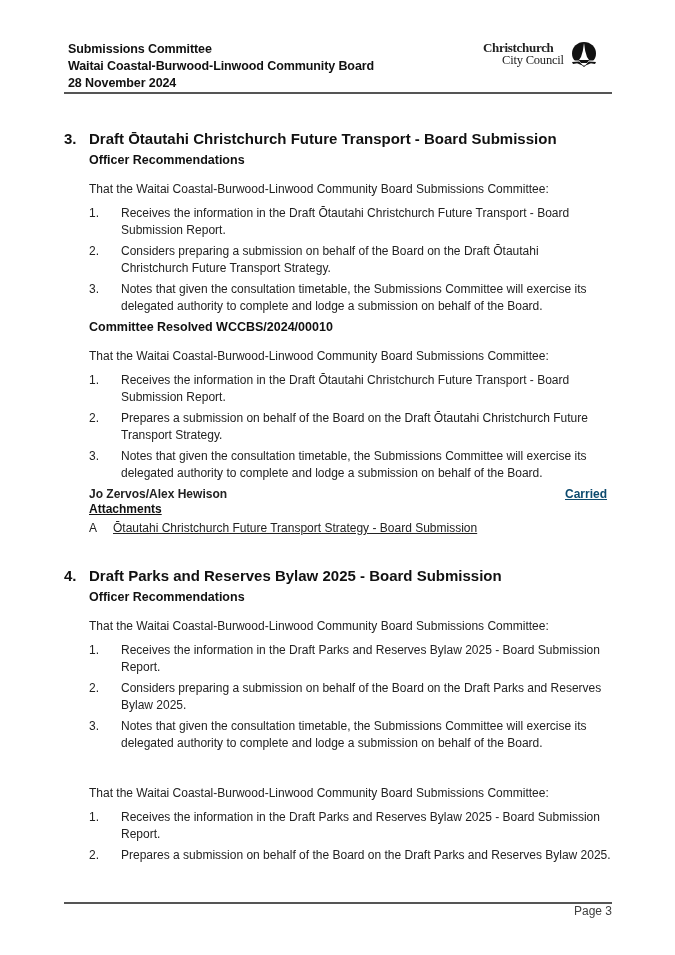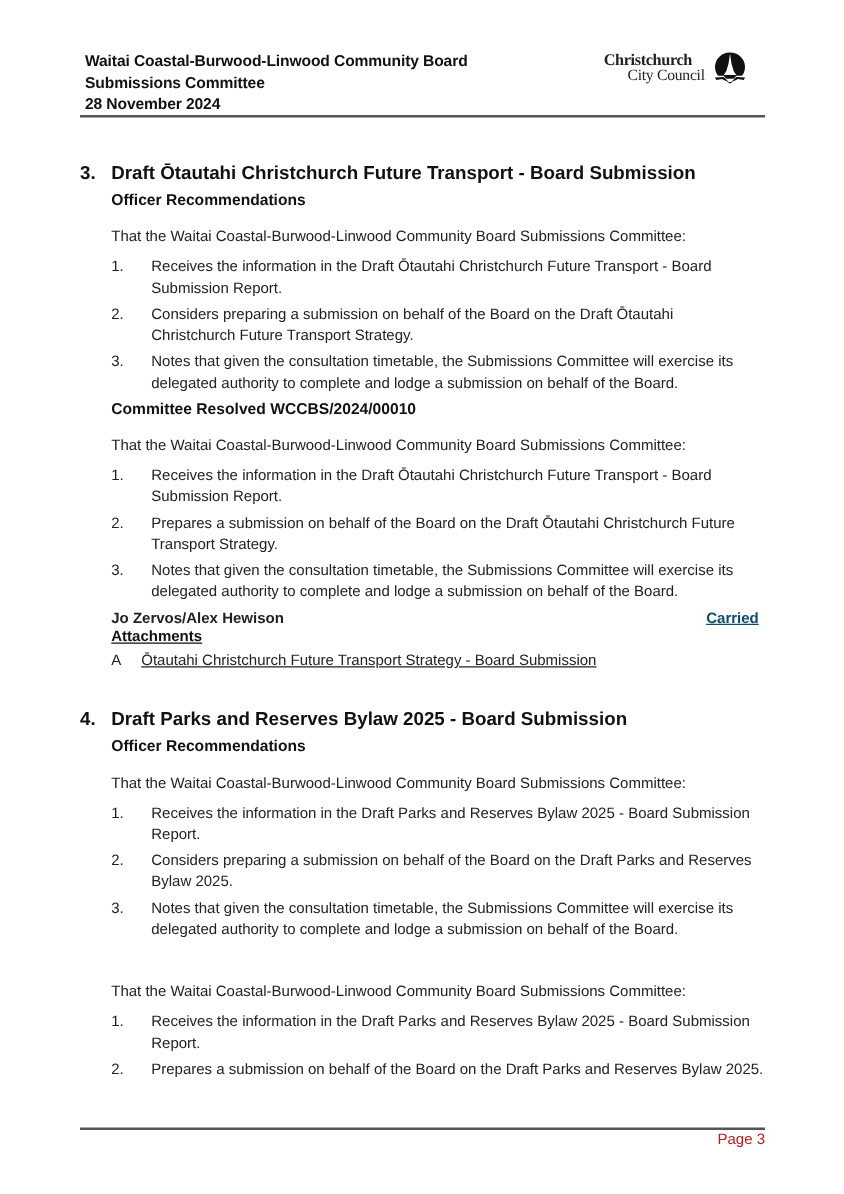--- a/index.html
+++ b/index.html
@@ -26,30 +26,30 @@
     .li-num { position: absolute; left: 0; top: 0; }
     .li-text { position: absolute; left: 32px; top: 0; width: 485px; }
     .mover { position: absolute; left: 89px; font-size: 12px; color: #222; }
     .carried { position: absolute; left: 565px; font-size: 12px; font-weight: bold; text-decoration: underline; color: #0c4a6e; }
     .att-head { position: absolute; left: 89px; font-size: 12px; font-weight: bold; color: #111; }
     .att-item { position: absolute; left: 89px; font-size: 12px; color: #222; white-space: nowrap; text-decoration: underline; }
     .att-letter { display: inline-block; width: 24px; }
 
     
     .ftr-rule { position: absolute; left: 64px; top: 902px; width: 548px; height: 1.5px; background: #555; }
-    .ftr-page { position: absolute; right: 63px; top: 904px; font-size: 12px; color: #b91c1c; }
+    .ftr-page { position: absolute; right: 63px; top: 904px; font-size: 12px; color: #404040; }
   </style>
 </head>
 <body>
 
 <div class="page">
 
   <div class="hdr">
+    <div class="hdr-line">Submissions Committee</div>
     <div class="hdr-line">Waitai Coastal-Burwood-Linwood Community Board</div>
-    <div class="hdr-line">Submissions Committee</div>
     <div class="hdr-line">28 November 2024</div>
   </div>
   <div class="logo">
     <div class="logo-t1">Christchurch</div>
     <div class="logo-t2">City Council</div>
     <svg class="logo-mark" viewBox="0 0 30 26">
       <ellipse cx="15" cy="12.5" rx="12" ry="11.5" fill="#111"></ellipse>
       <path d="M15 2 L13.8 10 L12 16 L10 19 L20 19 L18 16 L16.2 10 Z" fill="#fff"></path>
       <path d="M2 19.5 L10 19.5 L12 22 L18 22 L20 19.5 L28 19.5 L27 22 L20 21 L16 25 L14 25 L10 21 L3 22 Z" fill="#fff"></path>
       <path d="M3 21 L10 20.5 L14 24.5 L16 24.5 L20 20.5 L27 21 L26 23 L20 22 L15 26 L10 22 L4 23 Z" fill="#111"></path>

